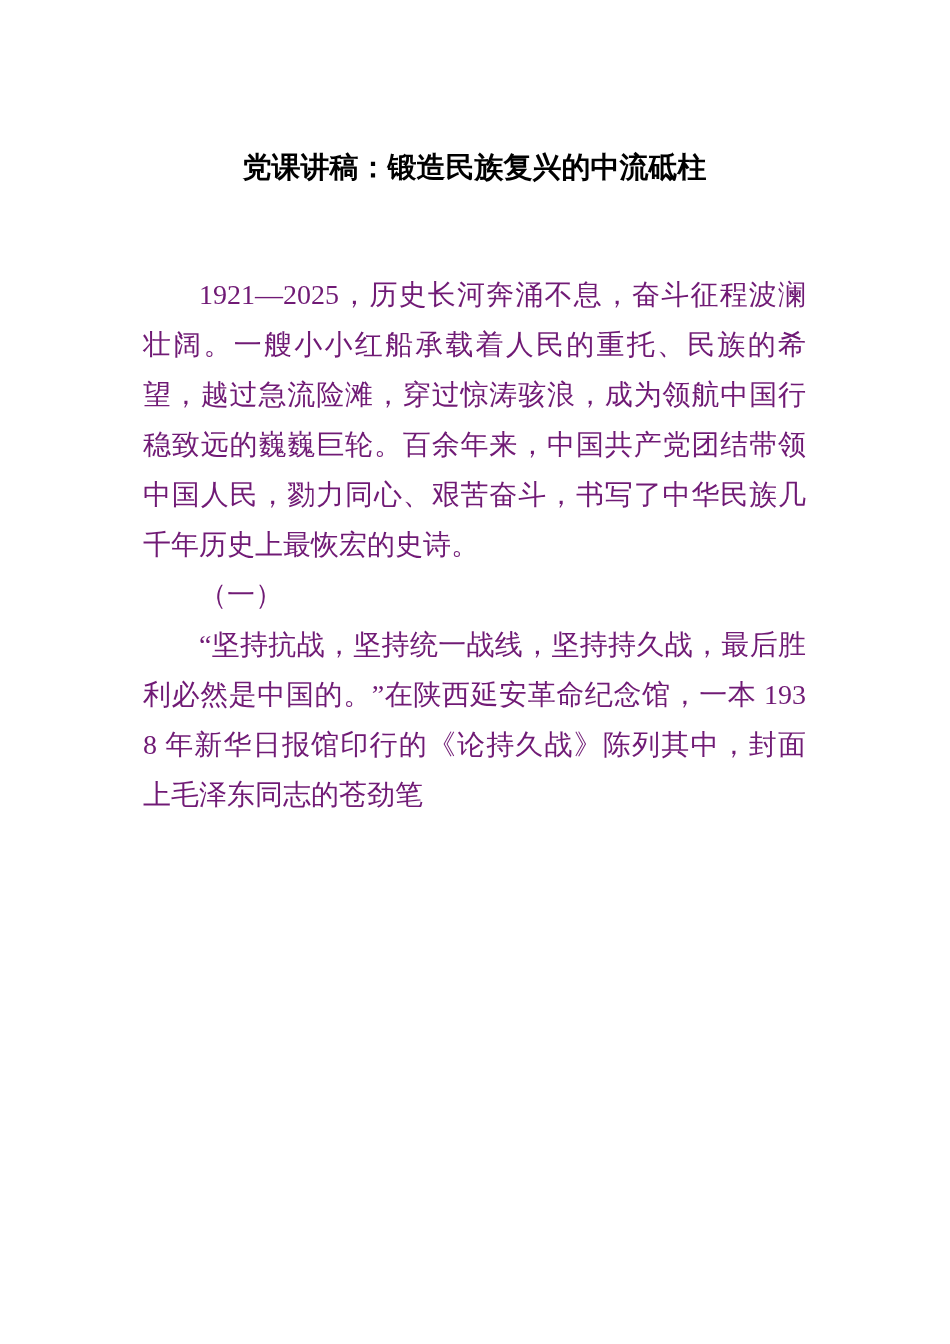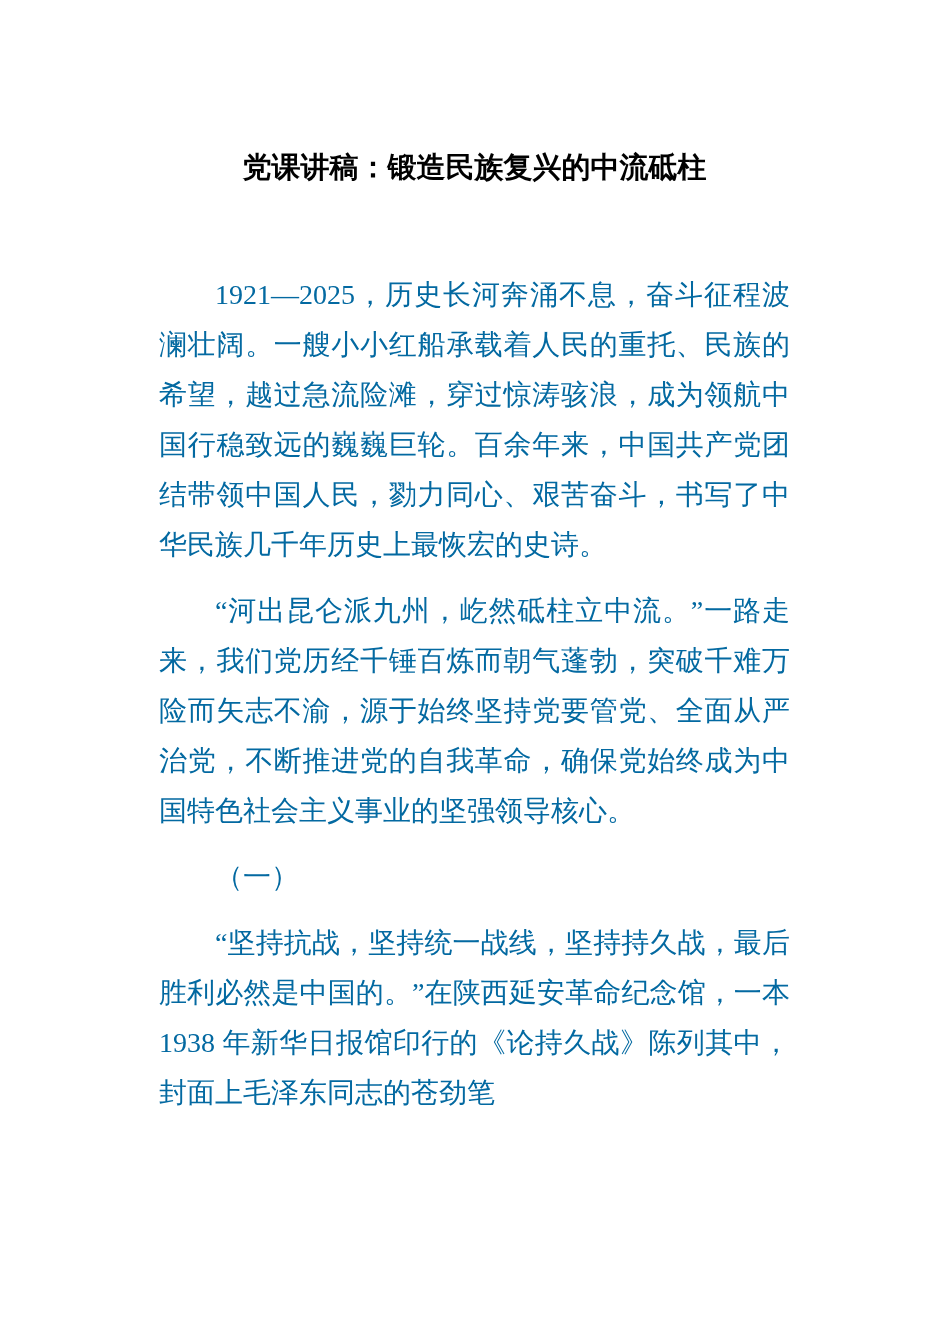--- a/index.html
+++ b/index.html
@@ -27,34 +27,33 @@
     font-weight: bold;
     line-height: 34px;
     text-align: center;
     letter-spacing: 0px;
     color: #000000;
   }
   .doc-body {
     margin-top: 86px;
   }
   .para {
-    margin: 16px;
+    margin: 0;
     font-size: 28px;
     line-height: 50px;
     text-align: justify;
     text-justify: inter-ideograph;
     text-indent: 2em;
     word-break: break-all;
-    color: #0369a1;
+    color: #701a75;
   }
 </style>
 </head>
 <body>
 
 <div class="page">
   <h1 class="doc-title">党课讲稿：锻造民族复兴的中流砥柱</h1>
   <div class="doc-body">
       <p class="para">1921—2025，历史长河奔涌不息，奋斗征程波澜壮阔。一艘小小红船承载着人民的重托、民族的希望，越过急流险滩，穿过惊涛骇浪，成为领航中国行稳致远的巍巍巨轮。百余年来，中国共产党团结带领中国人民，勠力同心、艰苦奋斗，书写了中华民族几千年历史上最恢宏的史诗。</p>
-      <p class="para">“河出昆仑派九州，屹然砥柱立中流。”一路走来，我们党历经千锤百炼而朝气蓬勃，突破千难万险而矢志不渝，源于始终坚持党要管党、全面从严治党，不断推进党的自我革命，确保党始终成为中国特色社会主义事业的坚强领导核心。</p>
       <p class="para">（一）</p>
       <p class="para">“坚持抗战，坚持统一战线，坚持持久战，最后胜利必然是中国的。”在陕西延安革命纪念馆，一本 1938 年新华日报馆印行的《论持久战》陈列其中，封面上毛泽东同志的苍劲笔</p>
     </div>
 </div>
 
 </body></html>

